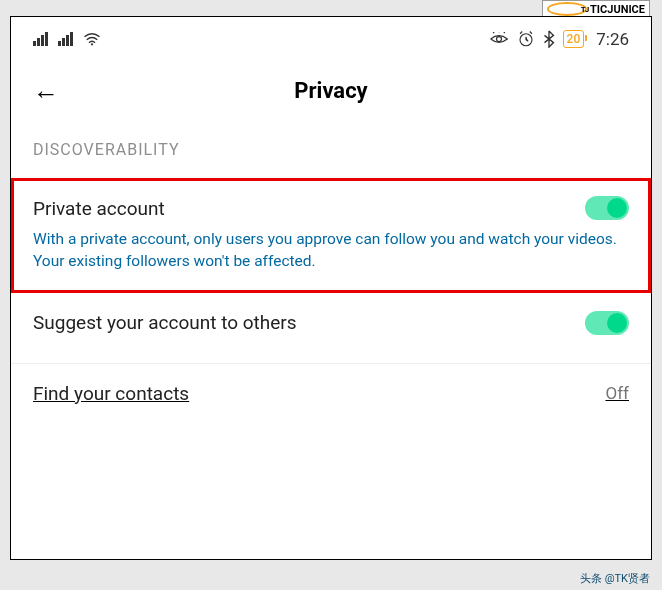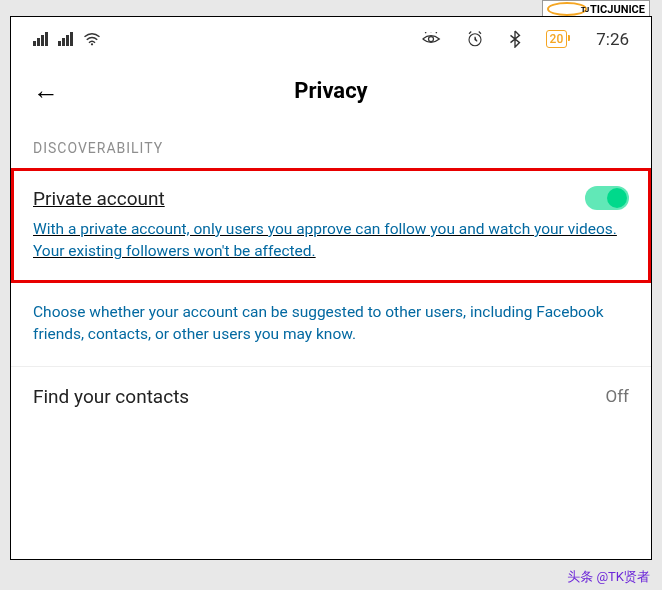--- a/index.html
+++ b/index.html
@@ -1,43 +1,43 @@
 <!DOCTYPE html>
 <html><head>
   <meta charset="utf-8">
   <style>
     * { margin: 0; padding: 0; box-sizing: border-box; }
     body { font-family: -apple-system, BlinkMacSystemFont, "Segoe UI", Roboto, sans-serif; background: #e8e8e8; width: 662px; height: 590px; position: relative; }
     .phone-frame { position: absolute; top: 16px; left: 10px; right: 10px; bottom: 30px; background: #fff; border: 1px solid #000; }
     .watermark-top { position: absolute; top: 0; right: 12px; background: #fff; border: 1px solid #999; font-size: 11px; font-weight: bold; padding: 1px 4px; display: flex; align-items: center; gap: 3px; }
     .watermark-top .circle { width: 14px; height: 14px; border-radius: 50%; border: 2px solid #f5a623; display: inline-flex; align-items: center; justify-content: center; font-size: 8px; font-weight: bold; padding-left: 36px; }
-    .watermark-bottom { position: absolute; bottom: 4px; right: 12px; font-size: 13px; color: #6d28d9; }
+    .watermark-bottom { position: absolute; bottom: 4px; right: 12px; font-size: 11px; color: #0c4a6e; }
     .status-bar { display: flex; justify-content: space-between; align-items: center; padding: 12px 22px 8px; font-size: 15px; color: #333; }
     .status-left { display: flex; gap: 10px; align-items: center; }
-    .status-right { display: flex; gap: 25px; align-items: center; }
+    .status-right { display: flex; gap: 8px; align-items: center; }
     .signal-bars { display: inline-flex; gap: 1px; align-items: flex-end; }
     .signal-bars span { width: 3px; background: #333; }
     .signal-bars span:nth-child(1){height:5px}.signal-bars span:nth-child(2){height:8px}.signal-bars span:nth-child(3){height:11px}.signal-bars span:nth-child(4){height:14px}
     .wifi-icon { width: 18px; height: 14px; }
     .battery { display: inline-flex; align-items: center; border: 1.5px solid #f5a623; border-radius: 3px; padding: 1px 3px; font-size: 12px; color: #f5a623; font-weight: 500; position: relative; }
     .battery::after { content: ""; position: absolute; right: -4px; top: 4px; width: 2px; height: 6px; background: #f5a623; border-radius: 0 1px 1px 0; }
     .time { font-size: 17px; color: #333; margin-left: 4px; text-align: center; }
     .header { display: flex; align-items: center; padding: 18px 22px 20px; position: relative; }
     .back-arrow { font-size: 26px; color: #000; cursor: pointer; }
     .page-title { position: absolute; left: 50%; transform: translateX(-50%); font-size: 22px; font-weight: 700; color: #000; }
-    .section-label { font-size: 14px; color: #8e8e8e; letter-spacing: 1px; padding: 14px 22px 12px; }
+    .section-label { font-size: 16px; color: #8e8e8e; letter-spacing: 1px; padding: 14px 22px 19px; }
     .item { padding: 18px 22px 20px; border-bottom: 1px solid #eee; }
-    .item.highlighted { border: 3px solid #e80000; padding: 15px 19px 17px; text-decoration: underline; }
+    .item.highlighted { border: 3px solid #e80000; padding: 15px 19px 17px; }
     .item-header { display: flex; justify-content: space-between; align-items: center; margin-bottom: 8px; }
     .item-title { font-size: 19px; color: #222; }
     .item-desc { font-size: 15.5px; color: #0369a1; line-height: 1.45; }
     .toggle { width: 44px; height: 24px; background: #61e8b7; border-radius: 12px; position: relative; cursor: pointer; flex-shrink: 0; }
     .toggle::after { content: ""; position: absolute; right: 2px; top: 2px; width: 20px; height: 20px; background: #00d98b; border-radius: 50%; }
     .item-value { font-size: 17px; color: #737373; }
-    .no-border { border-bottom: none; }
+    .no-border { border-bottom: none; text-decoration: underline; }
   </style>
 </head>
 <body>
 
 <div class="watermark-top">
   <span class="circle">TJ</span>
   <span>TICJUNICE</span>
 </div>
 
 <div class="phone-frame">
@@ -88,21 +88,24 @@
 
   <div class="item highlighted">
     <div class="item-header">
       <span class="item-title">Private account</span>
       <span class="toggle"></span>
     </div>
     <div class="item-desc">With a private account, only users you approve can follow you and watch your videos. Your existing followers won't be affected.</div>
   </div>
 
   <div class="item">
-    <div class="item-desc">Choose whether your account can be suggested to other users, including Facebook friends, contacts, or other users you may know.</div>
+    <div class="item-header">
+      <span class="item-title">Suggest your account to others</span>
+      <span class="toggle"></span>
+    </div>
   </div>
 
   <div class="item no-border">
     <div class="item-header" style="margin-bottom:0">
       <span class="item-title">Find your contacts</span>
       <span class="item-value">Off</span>
     </div>
   </div>
 
 </div>

